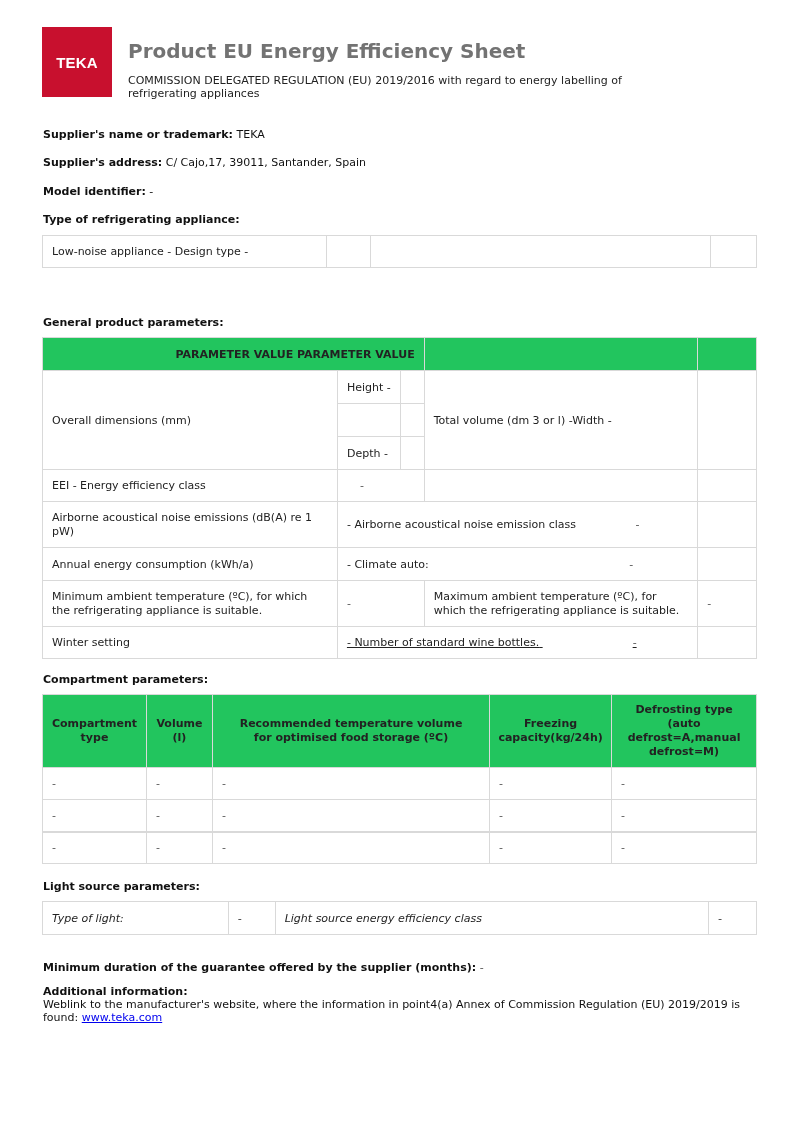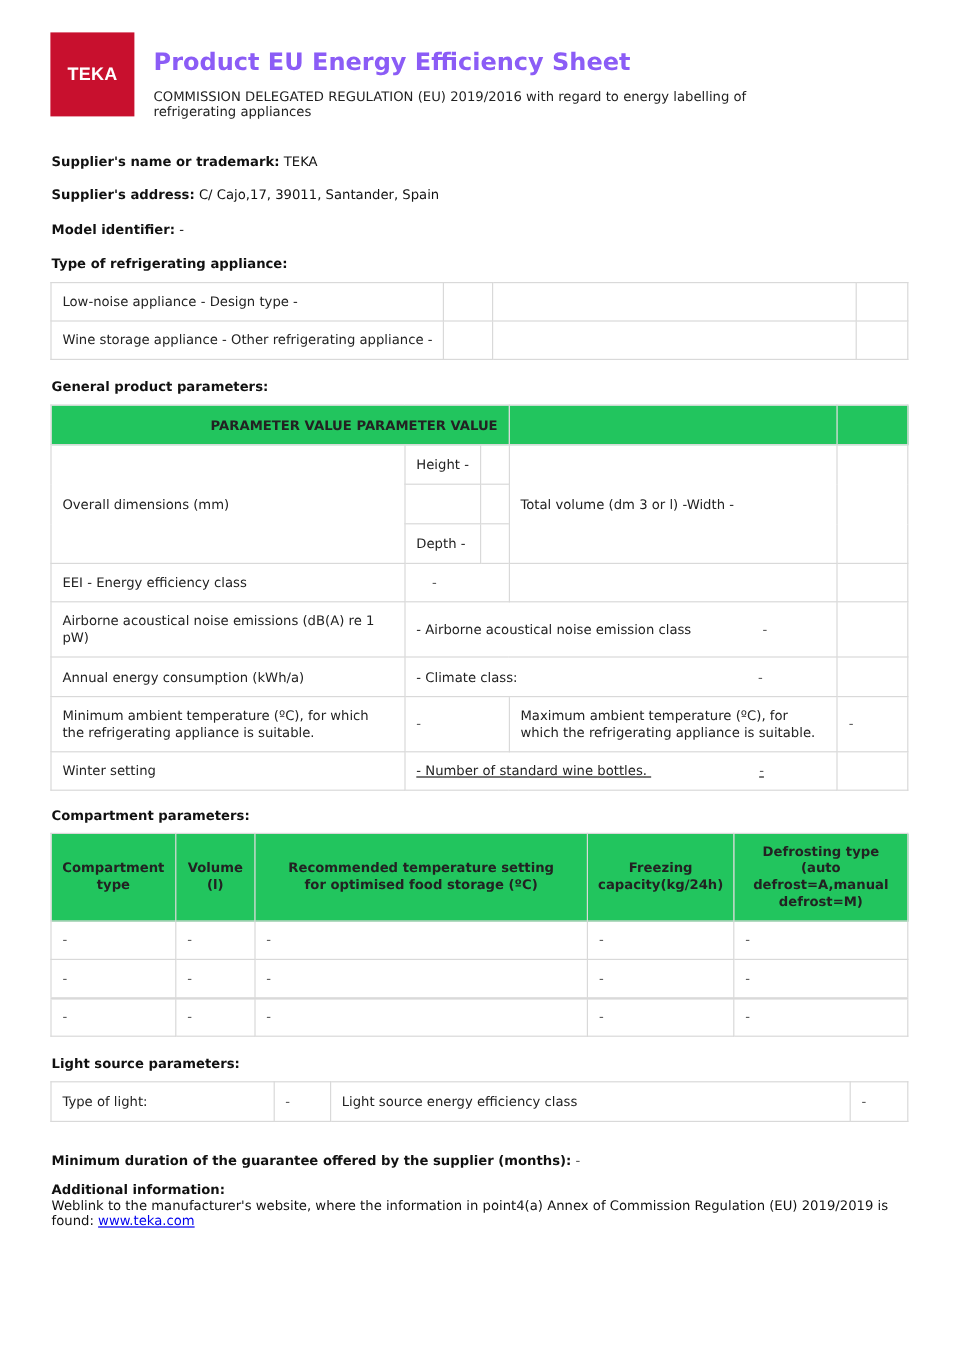--- a/index.html
+++ b/index.html
@@ -7,42 +7,42 @@
     body {
       width: 802px; height: 1134px; position: relative; overflow: hidden;
       font-family: "DejaVu Sans", sans-serif; color: #111; font-size: 11px;
     }
     .header { position: absolute; left: 42px; top: 27px; width: 720px; height: 72px; }
     .logo {
       position: absolute; left: 0; top: 0; width: 70px; height: 70px;
       background: #c8102e; color: #fff; display: flex; align-items: center; justify-content: center;
       font-family: "Liberation Sans", sans-serif; font-weight: 700; font-size: 15px; letter-spacing: 0.2px;
     }
-    .title { position: absolute; left: 86px; top: 12px; font-size: 20px; font-weight: 700; color: #8b5cf6; }
+    .title { position: absolute; left: 86px; top: 12px; font-size: 20px; font-weight: 700; color: #737373; }
     .subtitle { position: absolute; left: 86px; top: 47px; width: 520px; font-size: 11px; line-height: 13px; color: #222; }
 
     .line { position: absolute; left: 43px; font-size: 11px; color: #111; }
     .line b { font-weight: 700; }
 
     table { position: absolute; border-collapse: collapse; font-size: 11px; color: #222; }
     td, th { border: 1px solid #d9d9d9; padding: 0 9px; vertical-align: middle; text-align: left; font-weight: normal; }
     th { background: #22c55e; font-weight: 700; }
 
     .t-type { left: 42px; top: 235px; width: 715px; }
     .t-type td { height: 32px; }
 
     .t-gen { left: 42px; top: 337px; width: 715px; }
     .t-gen th { height: 33px; }
 
     .t-comp { left: 42px; top: 694px; width: 715px; }
     .t-comp th { height: 73px; text-align: center; padding: 0 6px; line-height: 14px; }
     .t-comp td { height: 32px; color: #555; }
 
     .t-light { left: 42px; top: 901px; width: 715px; }
-    .t-light td { height: 33px; }
+    .t-light td { height: 33px; font-style: italic; }
 
     .dash { color: #555; }
     a.link { color: #0000ee; text-decoration: underline; }
     .addinfo { position: absolute; left: 43px; top: 985px; width: 720px; font-size: 11px; line-height: 13px; color: #111; }
   </style>
 </head>
 <body>
 
 <div class="header">
   <div class="logo">
@@ -75,26 +75,20 @@
       <col style="width:341px">
       <col style="width:46px">
     </colgroup>
   <tbody>
       <tr>
     <td style="white-space:nowrap;">Low-noise appliance  -  Design type  -</td>
     <td></td>
     <td></td>
     <td></td>
   </tr>
-  <tr>
-    <td style="white-space:nowrap; overflow:visible;">Wine storage appliance  -  Other refrigerating appliance  -</td>
-    <td></td>
-    <td></td>
-    <td></td>
-  </tr>
 </tbody>
   </table>
 
 <div class="line" style="top:316px;">
   <b>General product parameters:</b>
 </div>
 
 <table class="t-gen">
   <colgroup>
       <col style="width:299px">
@@ -134,21 +128,21 @@
     <td style="height:46px; line-height:14px;">Airborne acoustical noise emissions (dB(A) re 1 pW)</td>
     <td colspan="3" style="white-space:nowrap;">
       <span>-  Airborne acoustical noise emission class</span>
       <span class="dash" style="position:relative; left:56px;">-</span>
     </td>
     <td></td>
   </tr>
   <tr>
     <td style="height:33px;">Annual energy consumption (kWh/a)</td>
     <td colspan="3" style="white-space:nowrap;">
-      <span>-  Climate class:</span>
+      <span>-  Climate auto:</span>
       <span class="dash" style="position:relative; left:197px;">-</span>
     </td>
     <td></td>
   </tr>
   <tr>
     <td style="height:46px; line-height:14px;">Minimum ambient temperature (ºC), for which the refrigerating appliance is suitable.</td>
     <td colspan="2" class="dash">-</td>
     <td style="line-height:14px;">Maximum ambient temperature (ºC), for which the refrigerating appliance is suitable.</td>
     <td class="dash">-</td>
   </tr>
@@ -172,21 +166,21 @@
       <col style="width:104px">
       <col style="width:66px">
       <col style="width:278px">
       <col style="width:122px">
       <col style="width:145px">
     </colgroup>
   <tbody>
       <tr>
     <th>Compartment type</th>
     <th>Volume (l)</th>
-    <th style="padding:0 18px;">Recommended temperature setting for optimised food storage (ºC)</th>
+    <th style="padding:0 18px;">Recommended temperature volume for optimised food storage (ºC)</th>
     <th>Freezing capacity(kg/24h)</th>
     <th>Defrosting type (auto defrost=A,manual defrost=M)</th>
   </tr>
   <tr>
     <td>-</td>
     <td>-</td>
     <td>-</td>
     <td>-</td>
     <td>-</td>
   </tr>

